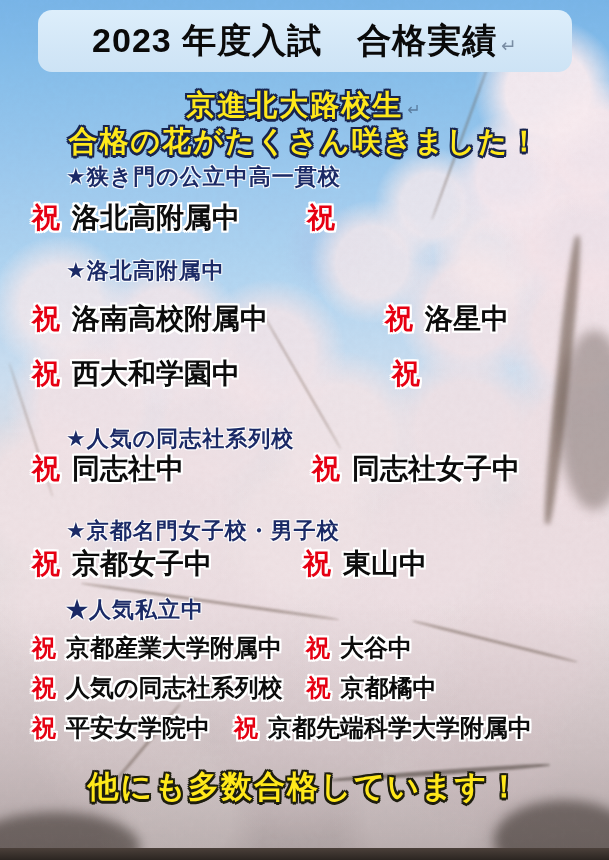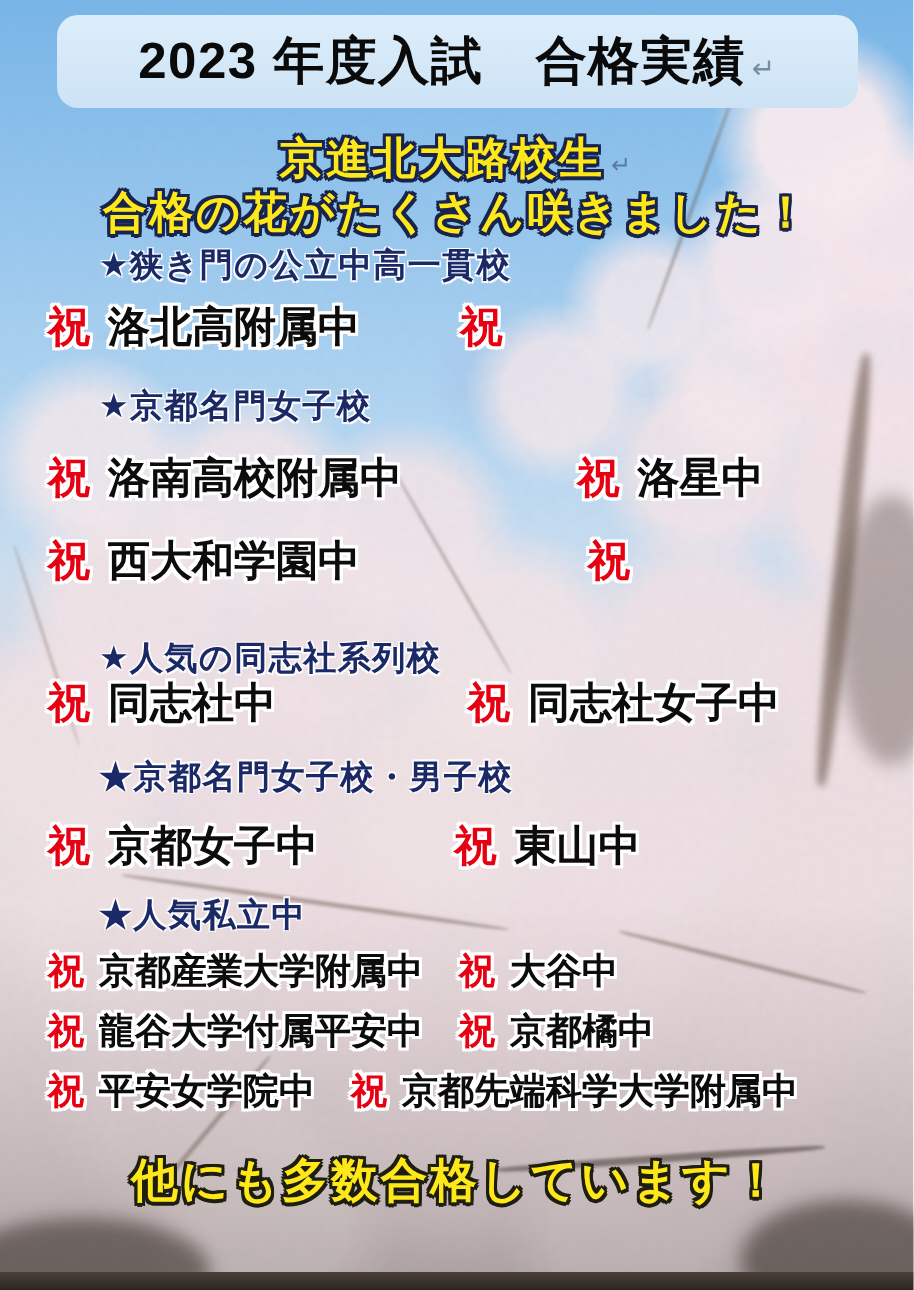--- a/index.html
+++ b/index.html
@@ -78,21 +78,21 @@
     background:linear-gradient(180deg,#ddeefb 0%,#d3e7f7 60%,#cde3f5 100%);
     display:flex;align-items:center;justify-content:center;}
   .banner-title{font-size:34px;color:#0a0a0a;letter-spacing:1px;white-space:nowrap;}
 
   .headline{position:absolute;left:0;width:609px;text-align:center;color:#ffe81a;
     font-size:29px;letter-spacing:2px;white-space:nowrap;}
   .hl1{top:86px;font-family:Liberation Serif, serif;} .hl2{top:122px;}
 
   .sec-header{position:absolute;left:30px;color:#1b2a66;font-size:22px;
     letter-spacing:1px;white-space:nowrap;line-height:1;margin-left:36px;}
-  .sh0{top:166px;} .sh1{top:260px;} .sh2{top:428px;} .sh3{top:507px;font-family:Liberation Serif, serif;} .sh4{top:599px;font-family:Liberation Serif, serif;}
+  .sh0{top:166px;} .sh1{top:260px;} .sh2{top:428px;} .sh3{top:520px;} .sh4{top:599px;font-family:Liberation Serif, serif;}
 
   .row{position:absolute;left:32px;display:flex;align-items:baseline;white-space:nowrap;line-height:1;}
   .entry{display:flex;align-items:baseline;gap:12px;}
   .mark{color:#e60012;} .school{color:#0c0c0c;}
   .row,.row .mark,.row .school{font-size:28px;}
   .row.small,.row.small .mark,.row.small .school{font-size:24px;}
   .r0{top:204px;} .r1{top:305px;} .r2{top:360px;} .r3{top:455px;} .r4{top:550px;}
   .r5{top:636px;} .r6{top:676px;} .r7{top:716px;}
   .w0 .entry:first-child{width:275px;}
   .w1 .entry:first-child{width:353px;}
@@ -148,21 +148,21 @@
   <div class="row r0 w0 outline-w">
     <div class="entry">
       <span class="mark">祝</span>
       <span class="school">洛北高附属中</span>
     </div>
     <div class="entry">
       <span class="mark">祝</span>
     </div>
   </div>
 
-  <div class="sec-header sh1 outline-w-thin">★京都名門女子校</div>
+  <div class="sec-header sh1 outline-w-thin">★洛北高附属中</div>
   <div class="row r1 w1 outline-w">
     <div class="entry">
       <span class="mark">祝</span>
       <span class="school">洛南高校附属中</span>
     </div>
     <div class="entry">
       <span class="mark">祝</span>
       <span class="school">洛星中</span>
     </div>
   </div>
@@ -207,21 +207,21 @@
       <span class="school">京都産業大学附属中</span>
     </div>
     <div class="entry">
       <span class="mark">祝</span>
       <span class="school">大谷中</span>
     </div>
   </div>
   <div class="row r6 small outline-w">
     <div class="entry">
       <span class="mark">祝</span>
-      <span class="school">龍谷大学付属平安中</span>
+      <span class="school">人気の同志社系列校</span>
     </div>
     <div class="entry">
       <span class="mark">祝</span>
       <span class="school">京都橘中</span>
     </div>
   </div>
   <div class="row r7 small outline-w">
     <div class="entry">
       <span class="mark">祝</span>
       <span class="school">平安女学院中</span>

